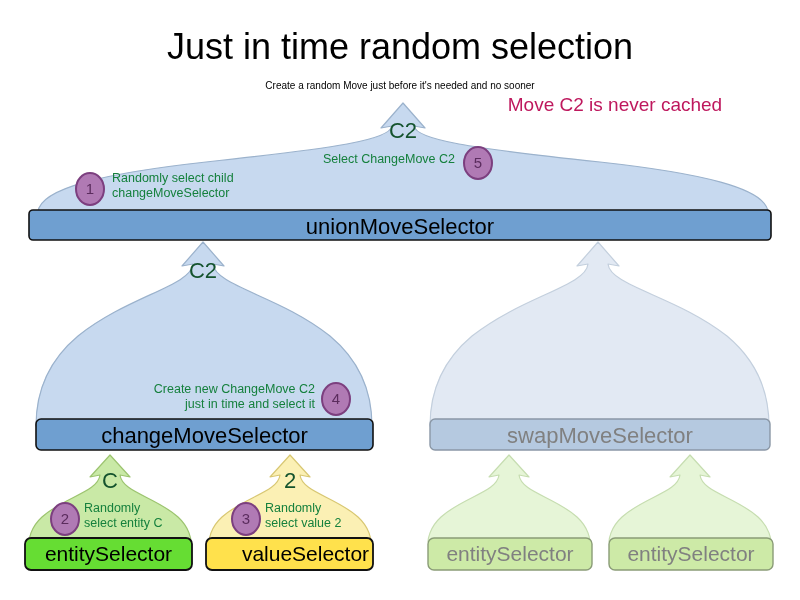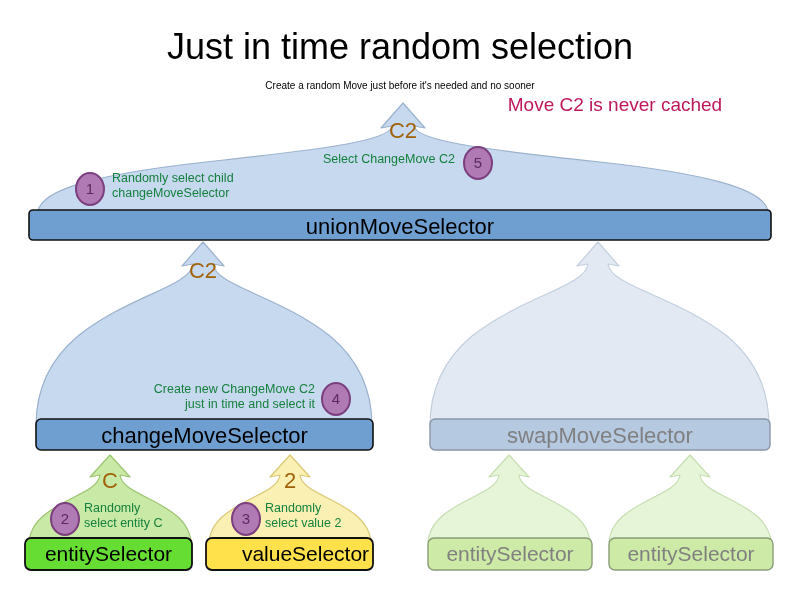--- a/index.html
+++ b/index.html
@@ -18,21 +18,21 @@
             font-size:10px;color:#000;}
   .warn{left:460px;top:94px;width:310px;text-align:center;
         font-size:19px;color:#be185d;}
 
   .boxtext{position:absolute;text-align:center;white-space:pre;}
   .boxtext.big{font-size:22px;color:#000;}
   .boxtext.bigfade{font-size:22px;color:#808080;}
   .boxtext.mid{font-size:21px;color:#000;}
   .boxtext.midfade{font-size:21px;color:#808080;}
 
-  .flowlbl{position:absolute;text-align:center;font-size:22px;color:#a16207;}
+  .flowlbl{position:absolute;text-align:center;font-size:22px;color:#14532d;}
 
   .note{position:absolute;font-size:12.5px;color:#15803d;line-height:15px;
         white-space:pre;}
   .note.r{text-align:right;}
 
   .num{position:absolute;width:26px;height:30px;border-radius:50%;
        background:#b07ab4;border:2px solid #7c3f7f;
        color:#5b2c5e;font-size:15px;line-height:30px;text-align:center;}
 </style>
 </head>

